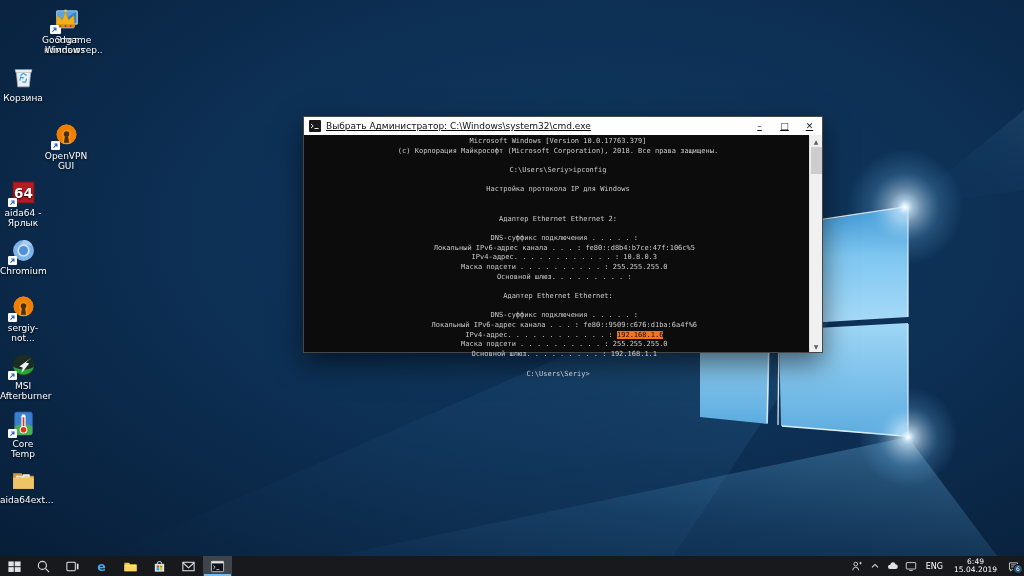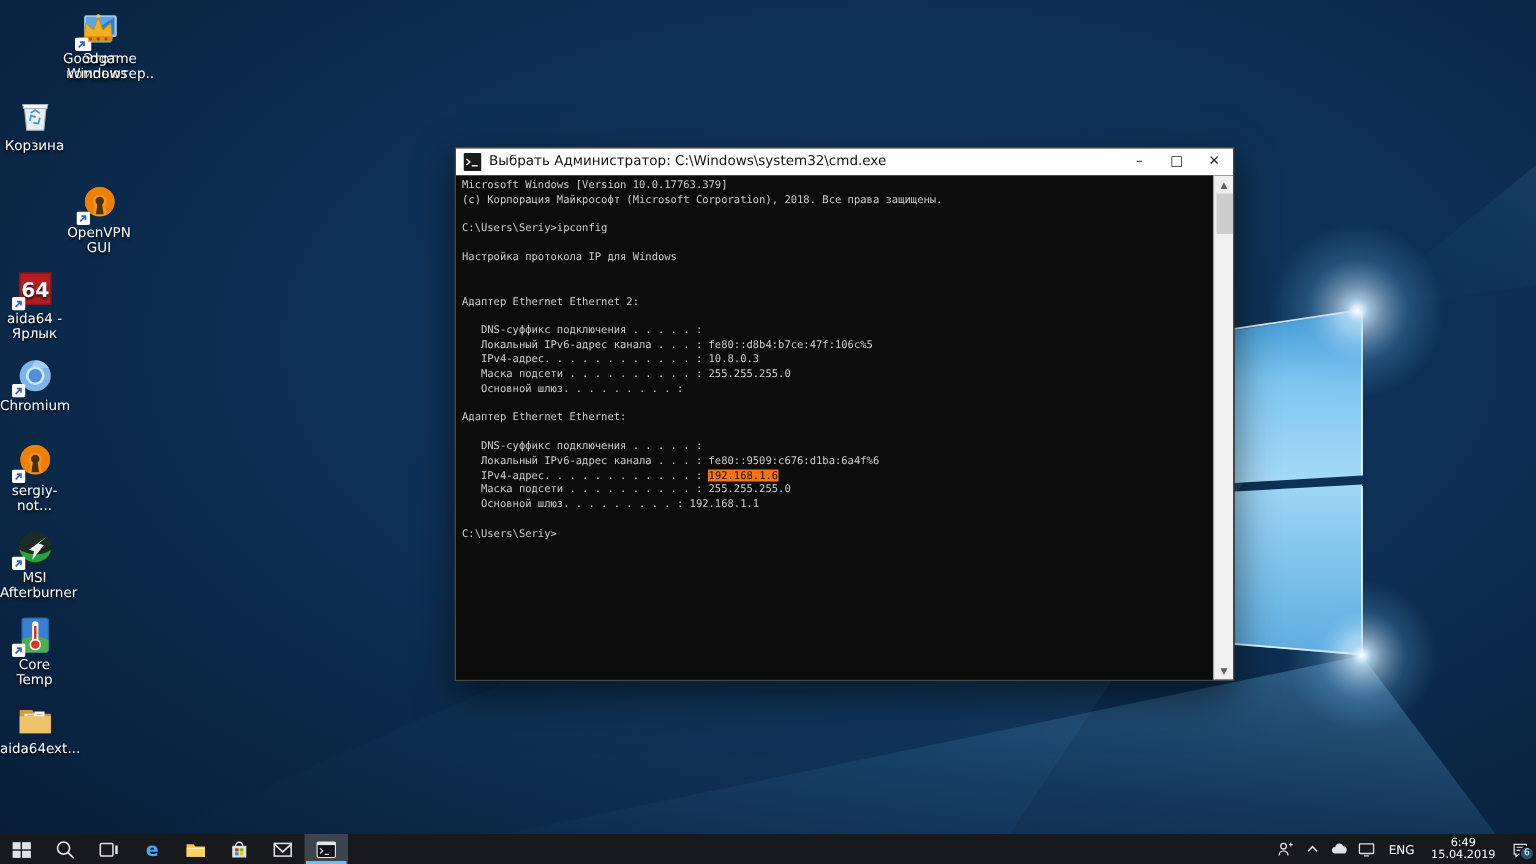--- a/index.html
+++ b/index.html
@@ -9,34 +9,34 @@
 
   
   .dicon{position:absolute;width:46px;text-align:center;color:#fff;font-size:9px;
          line-height:10px;text-shadow:0 1px 2px rgba(0,0,0,.9);cursor:default;}
   .dico{position:relative;width:27px;height:27px;margin:0 auto 2px;}
   .dico>svg{width:100%;height:100%;display:block;}
   .sc{position:absolute;left:-2px;bottom:-1px;width:9px;height:9px;}
   .sc svg{width:100%;height:100%;display:block;}
 
   
-  .cmd-window{position:absolute;left:303px;top:98px;width:520px;height:356px;
+  .cmd-window{position:absolute;left:303px;top:116px;width:520px;height:237px;
               background:#0c0c0c;border:1px solid #474747;box-sizing:border-box;
-              box-shadow:0 10px 26px rgba(0,0,0,.55);}
+              box-shadow:0 10px 26px rgba(0,0,0,.55);text-decoration:underline;}
   .titlebar{height:18px;background:#ffffff;display:flex;align-items:center;}
   .app-ico{width:12px;height:12px;margin:0 5px;flex:0 0 auto;}
   .app-ico svg{width:12px;height:12px;display:block;}
   .title{flex:1;font-size:9px;color:#111;white-space:nowrap;overflow:hidden;}
   .wbtn{width:25px;height:18px;display:flex;align-items:center;justify-content:center;
         font-size:9px;color:#222;}
   .console{position:absolute;top:18px;left:0;right:0;bottom:0;background:#0c0c0c;}
   #console-lines{position:absolute;top:2px;left:4px;right:14px;
                  font-family:"DejaVu Sans Mono","Liberation Mono",monospace;
                  font-size:7px;line-height:9.7px;color:#cccccc;white-space:pre;}
-  .cline{height:9.7px;}
+  .cline{height:9.7px;text-align:center;}
   .hl{background:#f97316;color:#0c0c0c;padding-right:0;}
   .scrollbar{position:absolute;top:0;right:0;bottom:0;width:13px;background:#f0f0f0;
              border-left:1px solid #e0e0e0;box-sizing:border-box;}
   .sb-arrow{position:absolute;left:0;width:12px;height:12px;color:#606060;font-size:6px;
             display:flex;align-items:center;justify-content:center;}
   .sb-up{top:0;}.sb-down{bottom:0;}
   .sb-thumb{position:absolute;top:12px;left:1px;width:11px;height:27px;background:#cdcdcd;}
 
   
   .taskbar{position:absolute;left:0;bottom:0;width:1024px;height:20px;background:#17191d;

